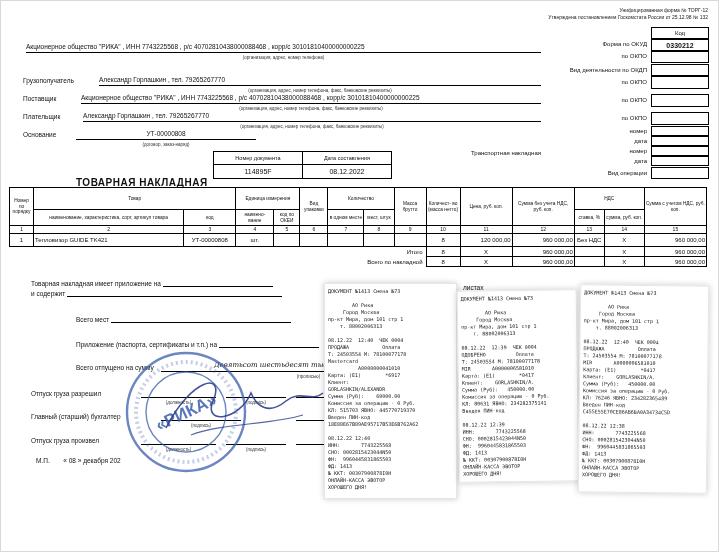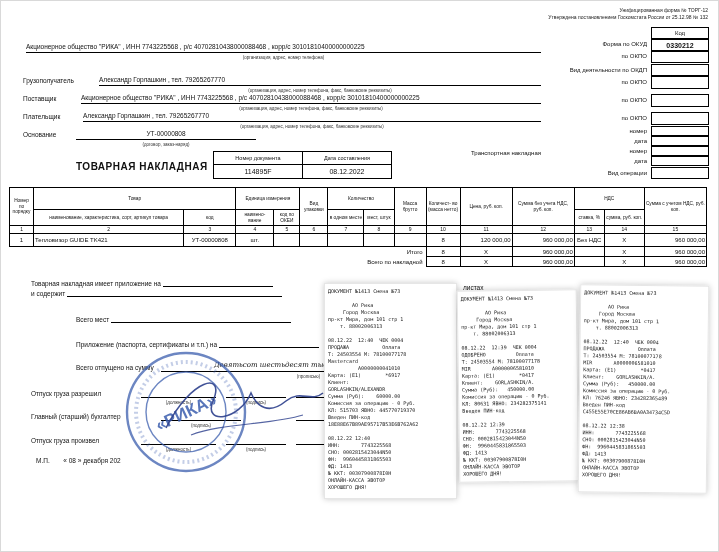--- a/index.html
+++ b/index.html
@@ -82,21 +82,21 @@
   <div class="bx" style="left:650px;top:135px;width:58px;height:10px"></div>
 
   <div class="lbl" style="left:470px;top:149px;font-size:6px">Транспортная накладная</div>
   <div class="rl" style="left:578px;top:147px;width:68px">номер</div>
   <div class="bx" style="left:650px;top:145px;width:58px;height:10px"></div>
   <div class="rl" style="left:578px;top:157px;width:68px">дата</div>
   <div class="bx" style="left:650px;top:155px;width:58px;height:10px"></div>
   <div class="rl" style="left:540px;top:169px;width:106px">Вид операции</div>
   <div class="bx" style="left:650px;top:166px;width:58px;height:12px"></div>
 
-  <div class="title" style="left:75px;top:160px">ТОВАРНАЯ НАКЛАДНАЯ</div>
+  <div class="title" style="left:75px;top:176px">ТОВАРНАЯ НАКЛАДНАЯ</div>
   <table class="doc-tbl" style="left:212px;top:150px">
     <tbody>
         <tr class="h">
       <td>Номер документа</td>
       <td>Дата составления</td>
     </tr>
     <tr class="v">
       <td>114895F</td>
       <td>08.12.2022</td>
     </tr>

